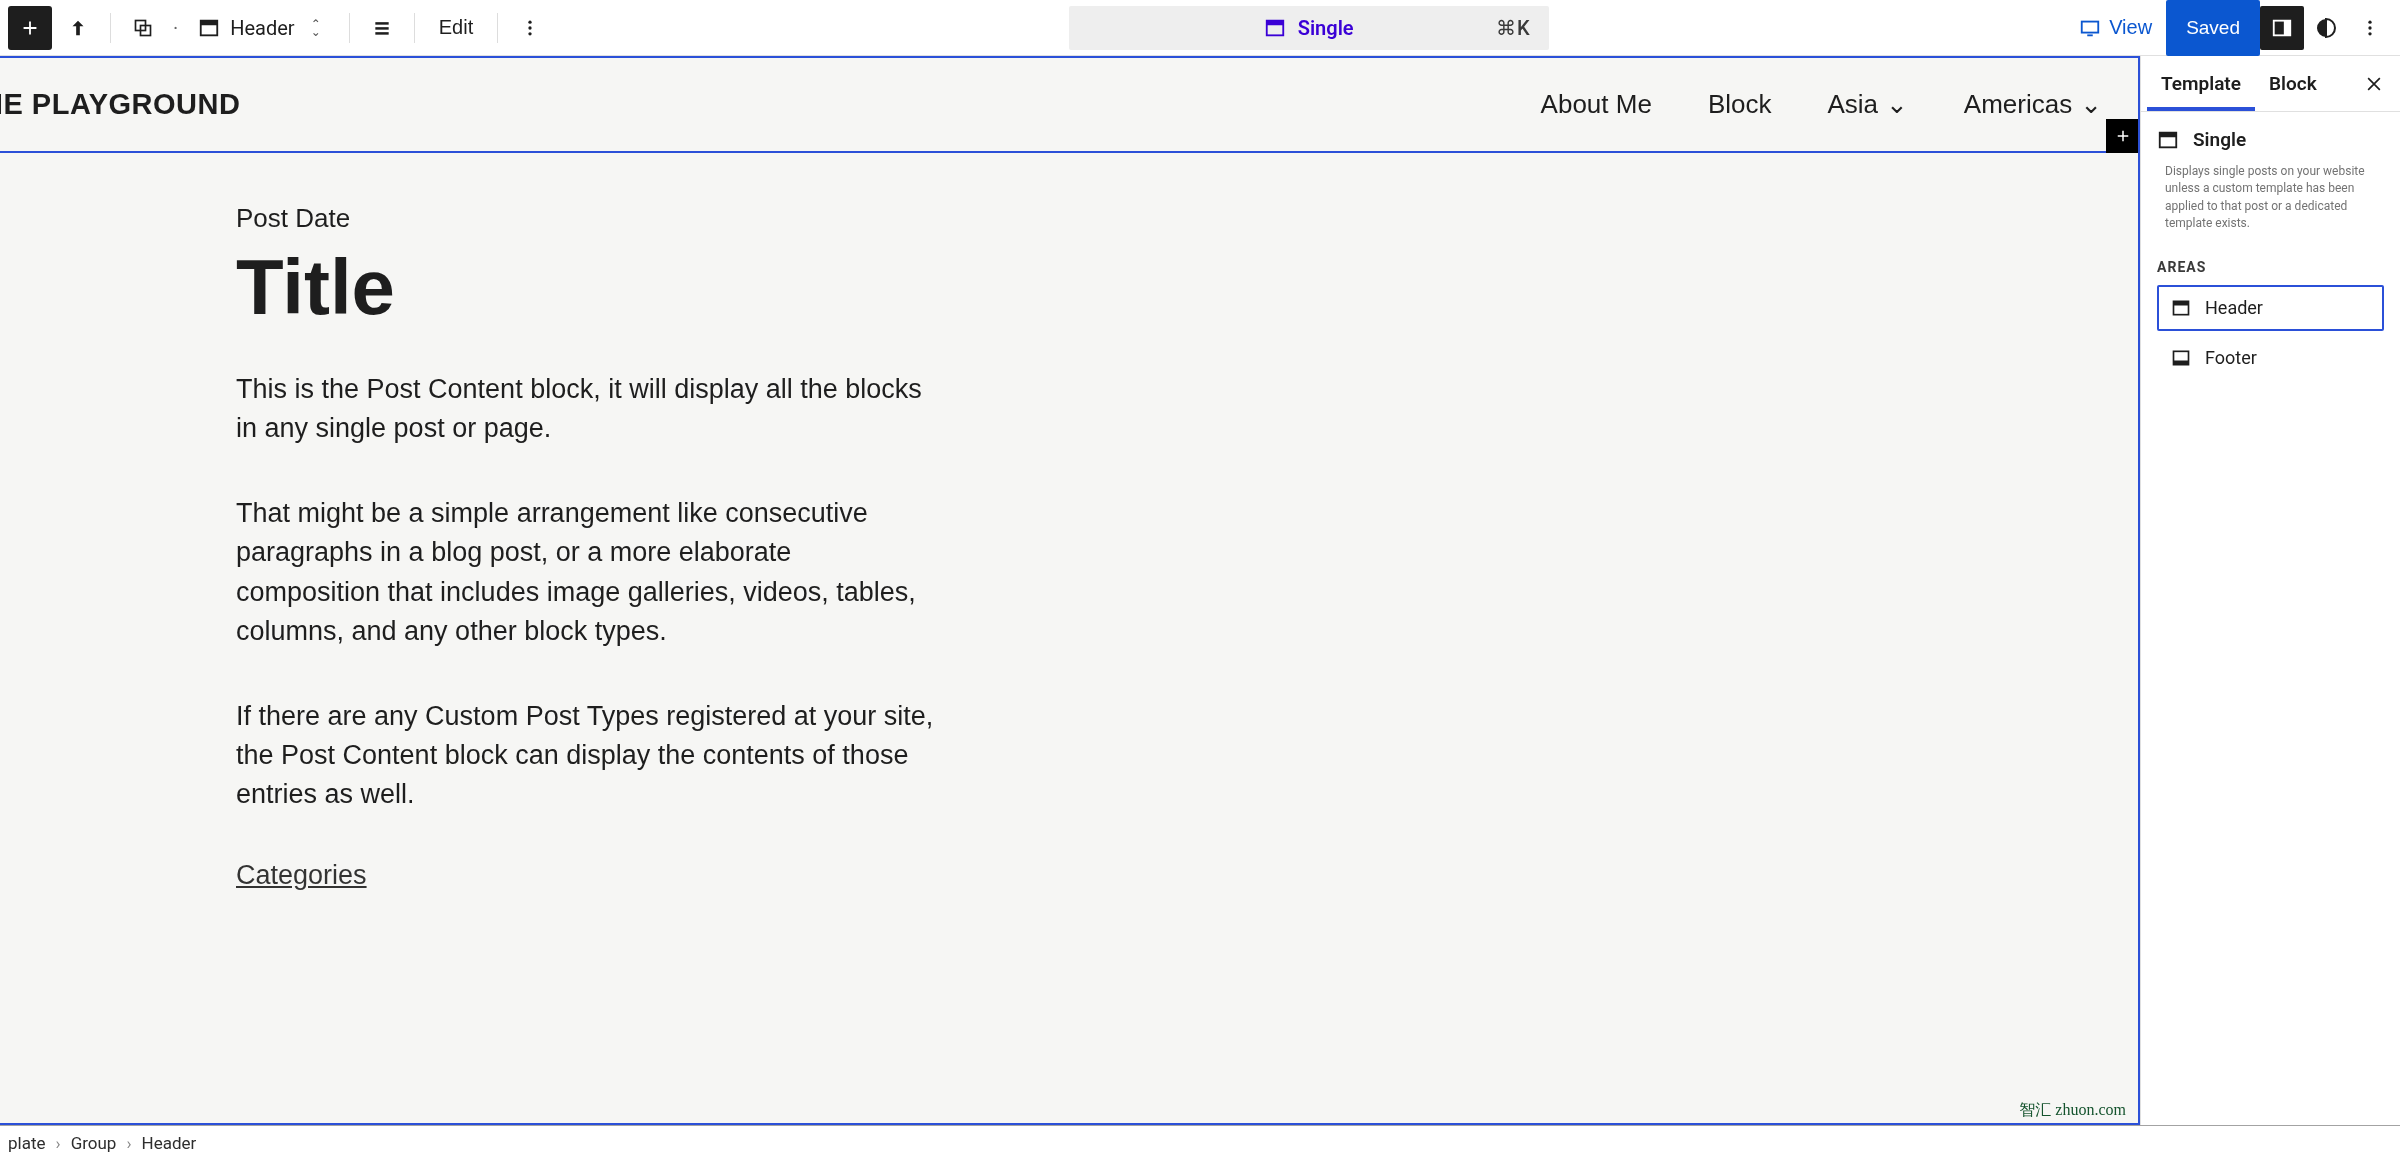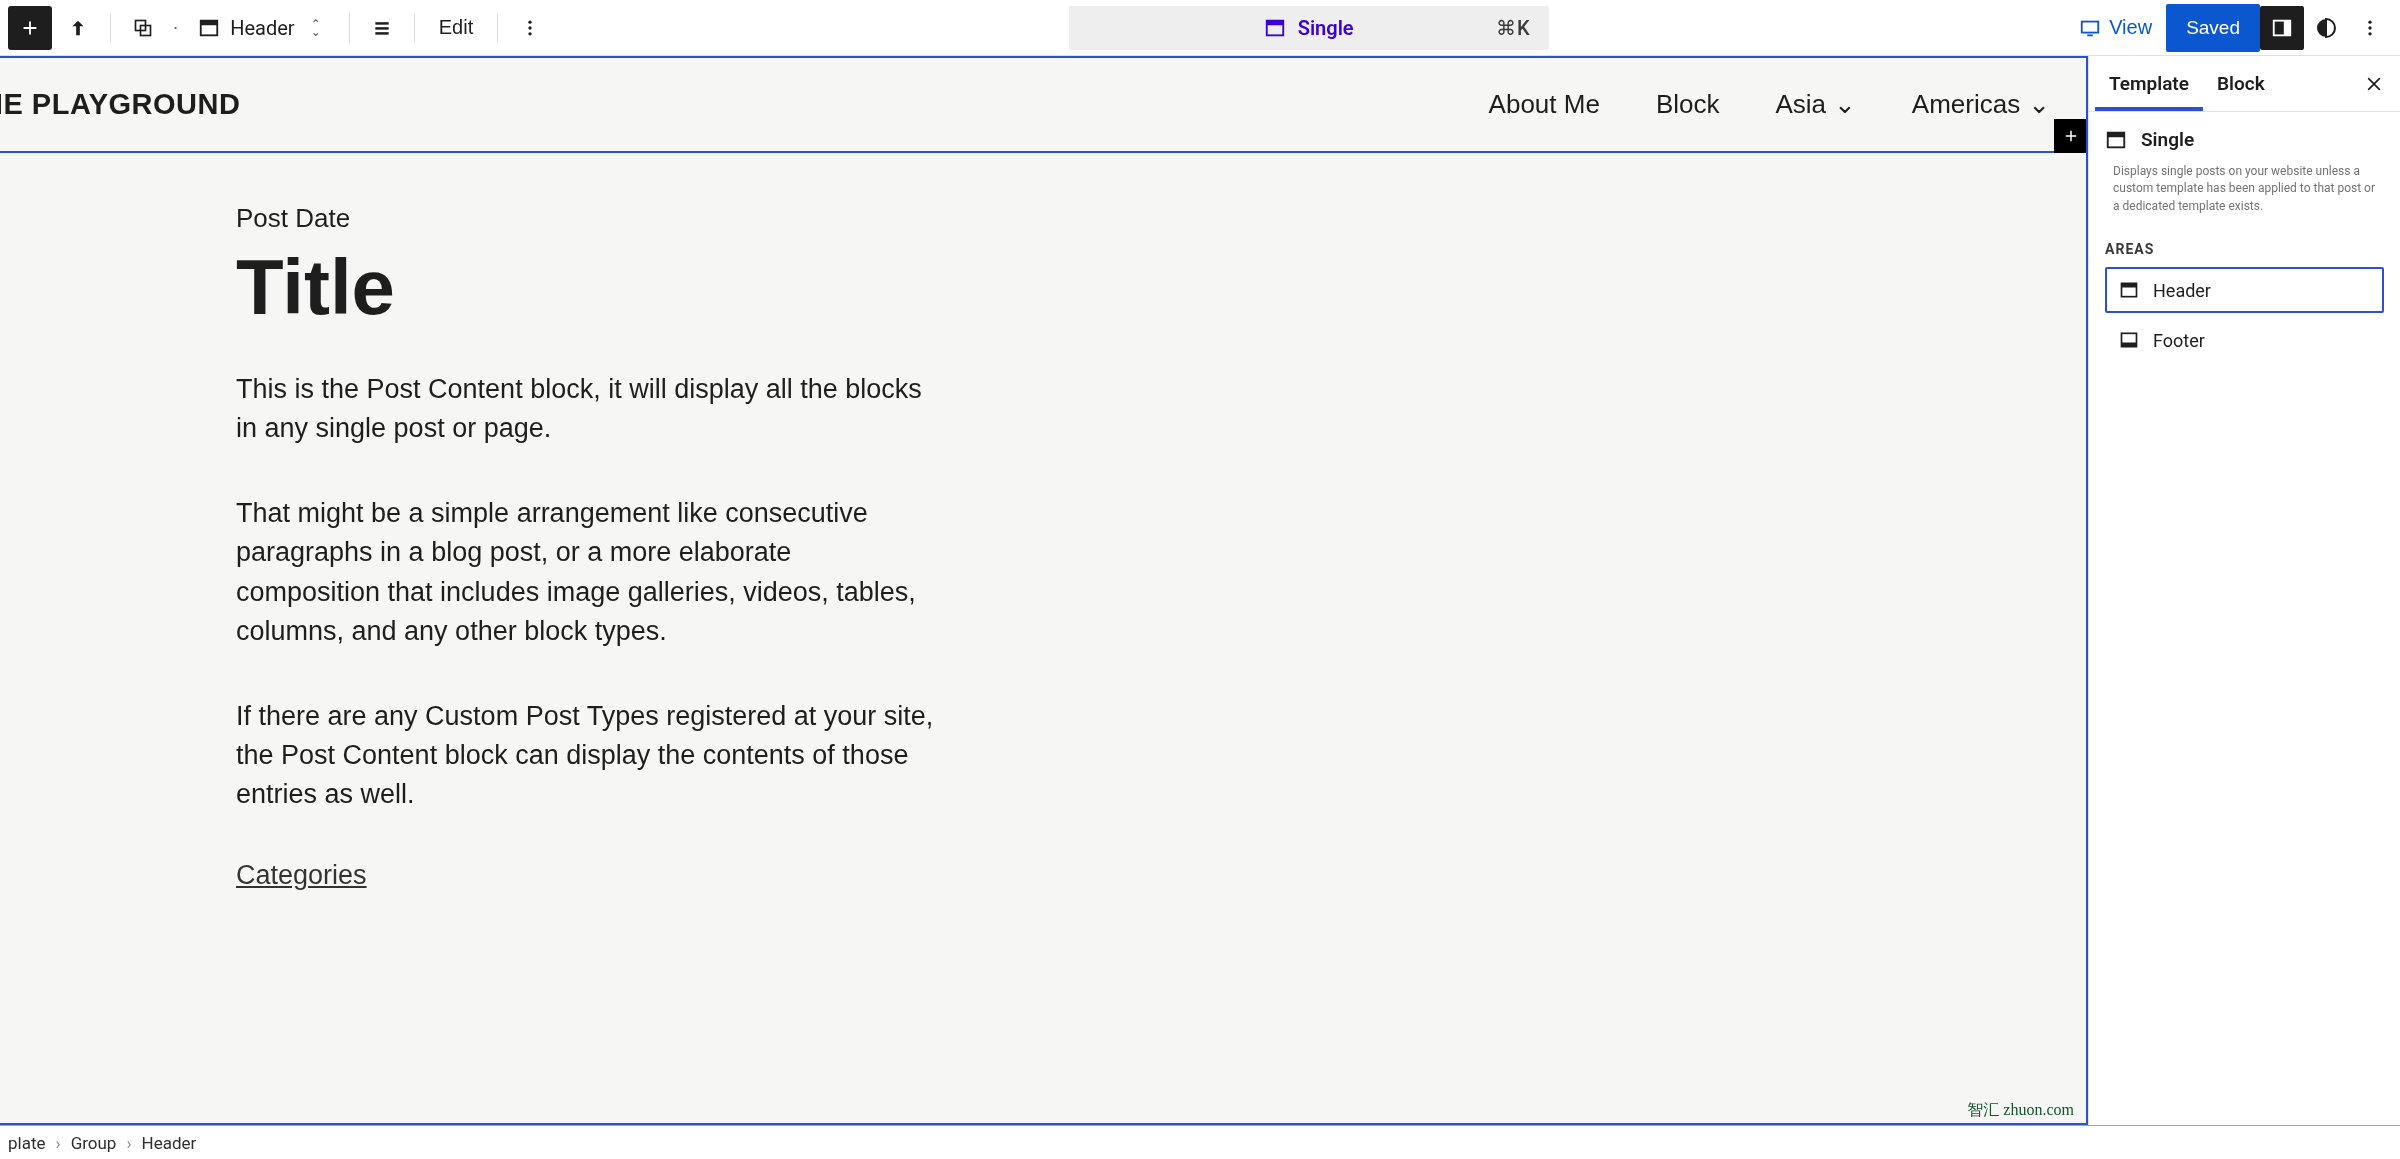--- a/index.html
+++ b/index.html
@@ -51,21 +51,21 @@
     min-width: 480px;
     justify-content: center;
     color: #3a00d6;
     font-weight: 600;
     border-radius: 2px;
     position: relative;
   }
   .doc-pill .kbd { position: absolute; right: 18px; color: #3a3a3a; font-weight: 500; letter-spacing: 1px; }
   .tb-right { display: inline-flex; align-items: center; gap: 0; }
   .view-btn { display: inline-flex; align-items: center; gap: 8px; color: #0b57d0; font-size: 20px; font-weight: 500; padding: 0 14px; height: 44px; border: none; background: transparent; cursor: pointer; }
-  .saved-btn { background: #0b57d0; color: #fff; height: 48px; padding: 0 20px; border: none; font-size: 19px; cursor: pointer; border-radius: 2px; }
+  .saved-btn { background: #0b57d0; color: #fff; height: 56px; padding: 0 20px; border: none; font-size: 19px; cursor: pointer; border-radius: 2px; }
   .panel-toggle { width: 44px; height: 44px; background: #1e1e1e; color: #fff; display:inline-flex; align-items:center; justify-content:center; border-radius:2px; }
 
   
   .workspace { flex: 1; display: flex; overflow: hidden; }
   .canvas-wrap { flex: 1; overflow: hidden; position: relative; background: #f6f6f4; }
   .canvas {
     position: absolute; left: -28px; right: 0; top: 0; bottom: 0;
     border: 2px solid #2b50d8;
     background: #f6f6f4;
     overflow: hidden;
@@ -88,21 +88,21 @@
     width: 34px; height: 34px; background: #000; color: #fff;
     display:flex; align-items:center; justify-content:center; font-size:22px;
   }
   .post-body { padding: 50px 70px 0 262px; max-width: 1030px; font-family: Georgia, "Times New Roman", serif; }
   .post-date { font-size: 26px; margin-bottom: 14px; font-family: Futura, "Century Gothic", sans-serif; font-weight:500;}
   .post-title { font-size: 78px; font-weight: 700; line-height: 1; margin-bottom: 44px; font-family: Liberation Sans, sans-serif; }
   .post-p { font-size: 27px; line-height: 1.45; margin-bottom: 46px; font-family: Futura, "Century Gothic", "Trebuchet MS", sans-serif; font-weight:500;}
   .post-cats { font-size: 27px; font-family: Futura, "Century Gothic", sans-serif; opacity:.9;text-decoration:underline;}
 
   
-  .settings { width: 312px; border-left: 1px solid #e0e0e0; background: #fff; display:flex; flex-direction:column; }
+  .settings { width: 260px; border-left: 1px solid #e0e0e0; background: #fff; display:flex; flex-direction:column; }
   .settings-tabs { display:flex; align-items:center; height: 56px; border-bottom:1px solid #e0e0e0; padding: 0 6px; }
   .settings-tabs .tab { padding: 0 14px; height:100%; display:inline-flex; align-items:center; font-size:19px; font-weight:600; color:#1e1e1e; cursor:pointer; }
   .settings-tabs .tab.active { box-shadow: inset 0 -4px 0 #2b50d8; }
   .settings-tabs .spacer { flex:1; }
   .settings-tabs .close { width:40px; height:40px; display:inline-flex; align-items:center; justify-content:center; cursor:pointer; }
   .settings-body { padding: 16px 16px; font-size: 17px; color:#1e1e1e; }
   .tpl-head { display:flex; align-items:center; gap:14px; font-weight:600; font-size:19px; margin-bottom:12px; }
   .tpl-desc { font-size: 12px; line-height:1.45; color:#737373; margin-bottom:26px;margin-left:8px; }
   .areas-label { font-size:14px; letter-spacing:1px; font-weight:700; color:#3a3a3a; margin-bottom:10px; }
   .area-item { display:flex; align-items:center; gap:14px; height:46px; padding:0 12px; font-size:18px; border:2px solid transparent; cursor:pointer; border-radius:2px;}

